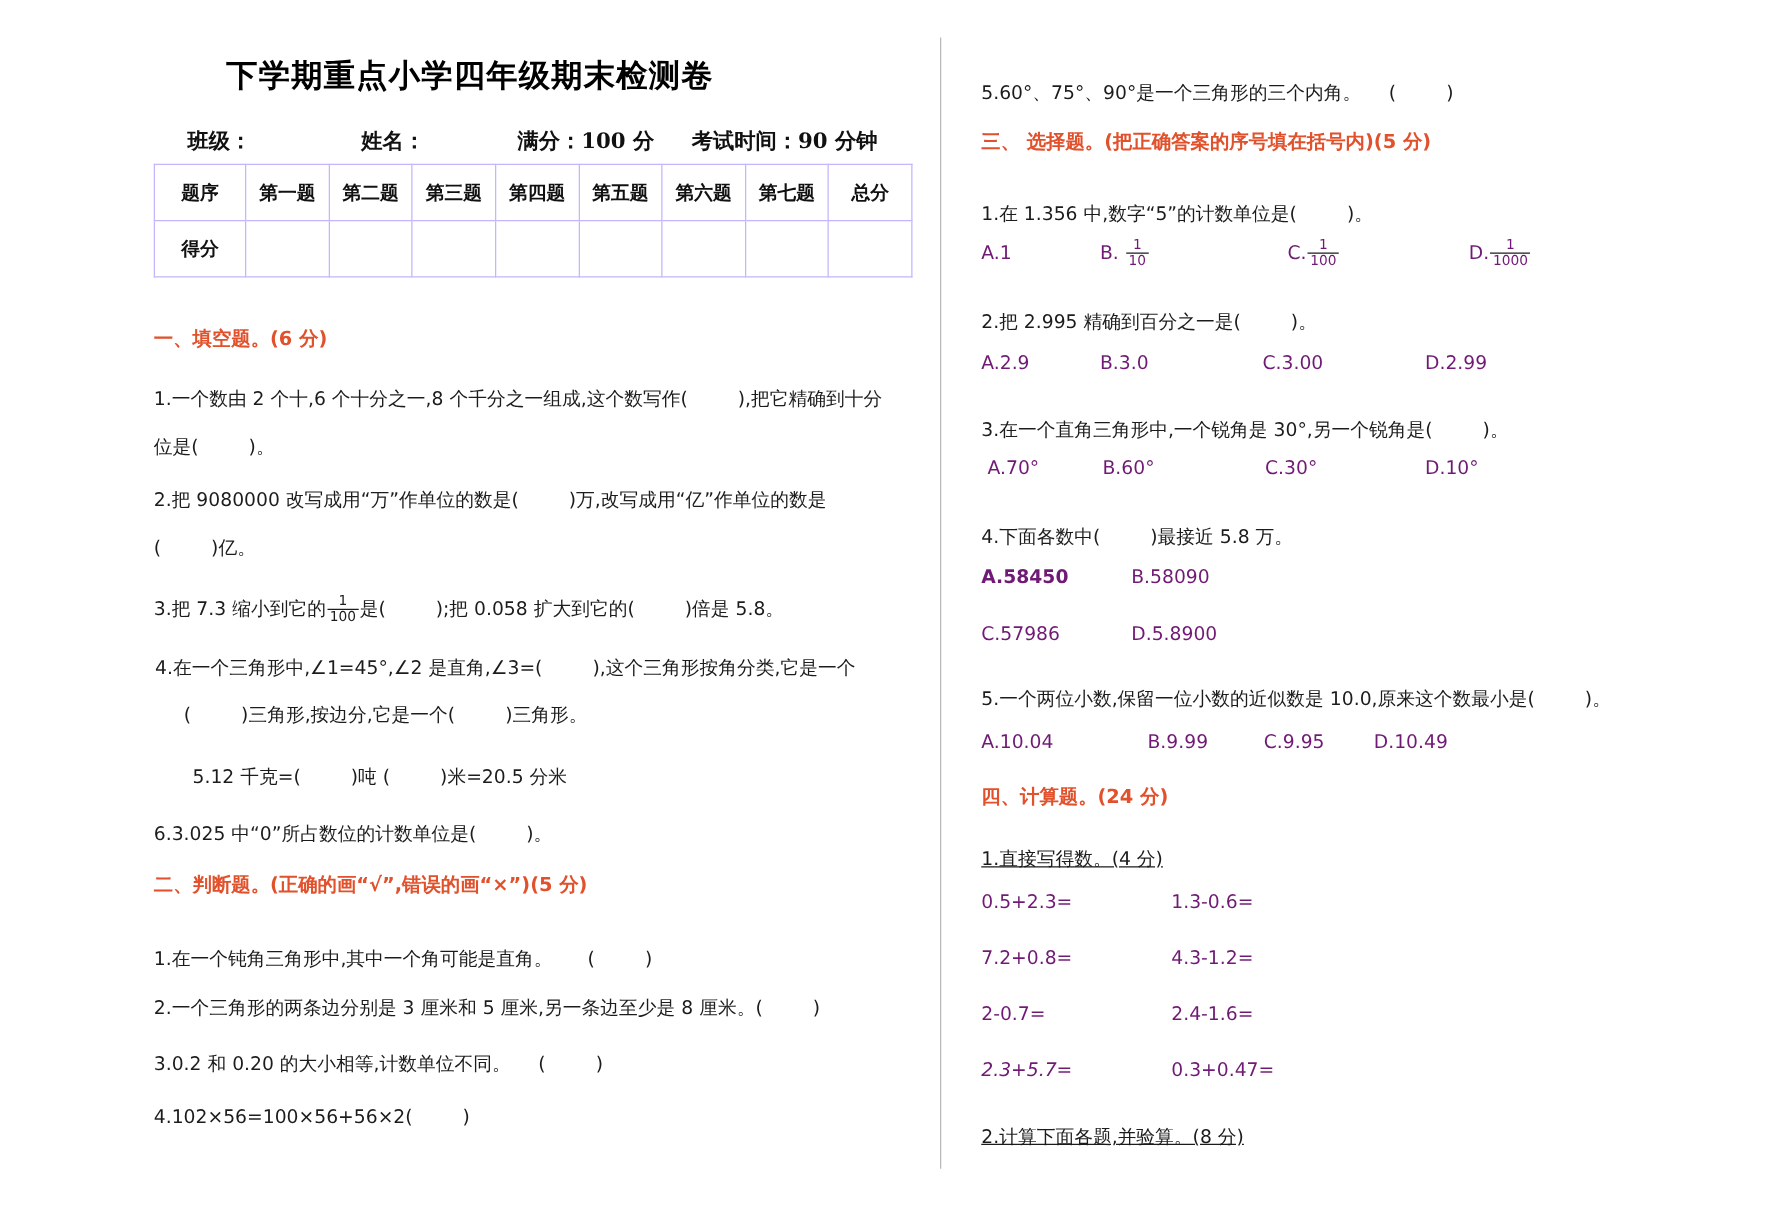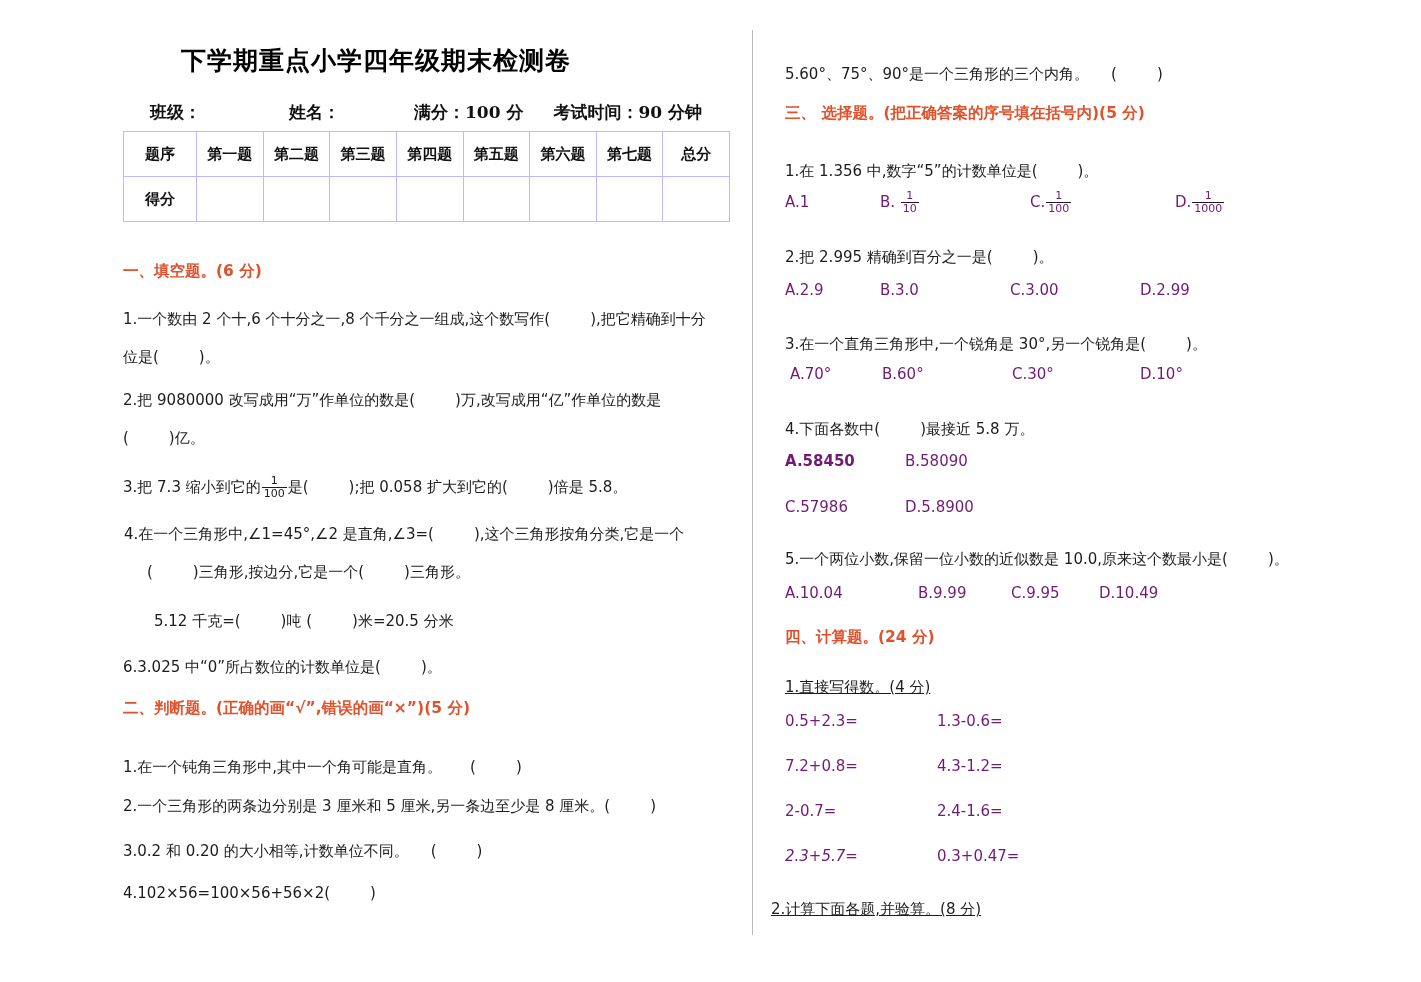--- a/index.html
+++ b/index.html
@@ -283,19 +283,19 @@
     <div class="opt-row" style="left:33px; top:757px;">
       <span class="opt" style="width:152px;">7.2+0.8=</span><span class="opt">4.3-1.2=</span>
     </div>
     <div class="opt-row" style="left:33px; top:802px;">
       <span class="opt" style="width:152px;">2-0.7=</span><span class="opt">2.4-1.6=</span>
     </div>
     <div class="opt-row" style="left:33px; top:847px;">
       <span class="opt" style="width:152px;font-style:italic;">2.3+5.7=</span><span class="opt">0.3+0.47=</span>
     </div>
 
-    <div class="q" style="left:19px; top:890px;text-align:center;">
+    <div class="q" style="left:33px; top:890px;text-align:center;">
       <span class="u">2.计算下面各题,并验算。(8 分)</span>
     </div>
 
   </div>
 
 </div>
 
 </body></html>

